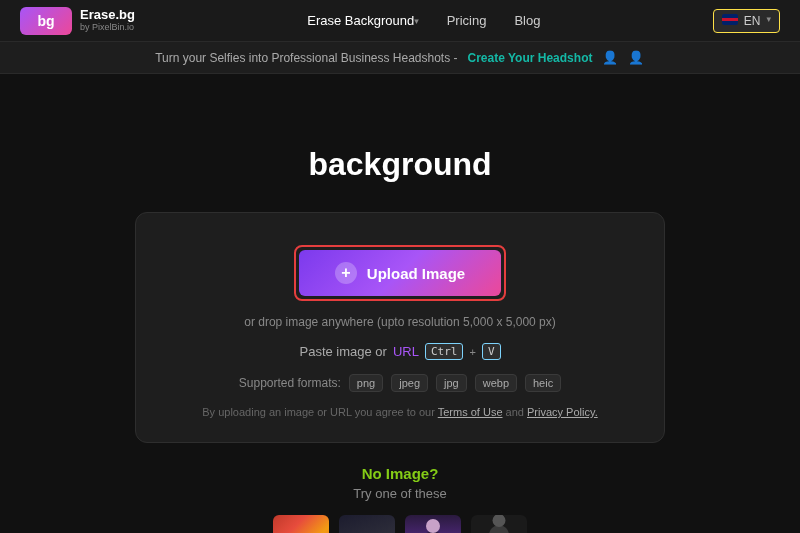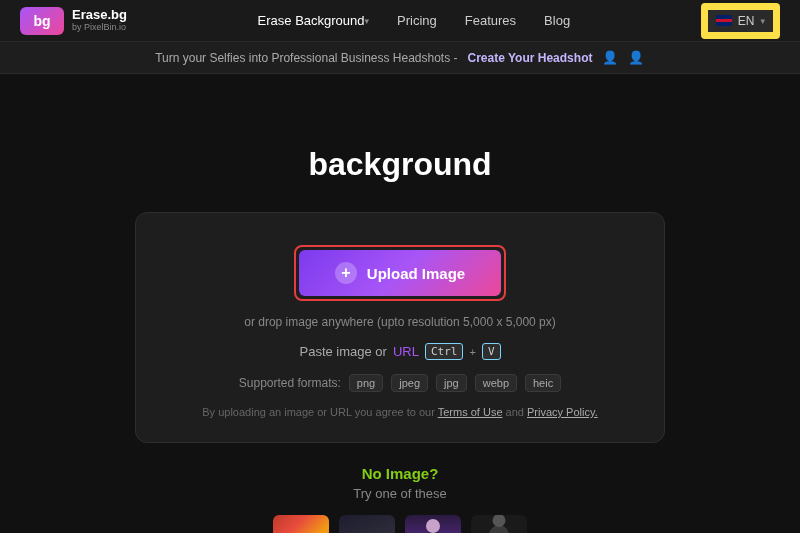--- a/index.html
+++ b/index.html
@@ -21,21 +21,21 @@
       padding: 0 20px;
       height: 42px;
       border-bottom: 1px solid #2a2a2a;
     }
     .nav-logo {
       display: flex;
       align-items: center;
       gap: 8px;
     }
     .nav-logo-icon {
-      width: 44px;
+      width: 52px;
       height: 28px;
       background: linear-gradient(135deg, #a855f7, #ec4899);
       border-radius: 6px;
       display: flex;
       align-items: center;
       justify-content: center;
       font-size: 14px;
       font-weight: bold;
       color: white;
     }
@@ -73,24 +73,24 @@
       font-size: 9px;
       color: #888;
     }
     .nav-right {
       display: flex;
       align-items: center;
       gap: 8px;
     }
     .lang-btn {
       display: flex;
-      align-items: center;
+      align-items: flex-start;
       gap: 6px;
       background: #2a2a2a;
-      border: 7px solid #fde047;
+      border: 1px solid #fde047;
       border-radius: 4px;
       padding: 4px 8px;
       cursor: pointer;
       color: #ccc;
       font-size: 12px;
     }
     .flag-icon {
       width: 16px;
       height: 11px;
       background: linear-gradient(to bottom, #012169 0%,#012169 33%,#C8102E 33%,#C8102E 66%,#012169 66%,#012169 100%);
@@ -104,21 +104,21 @@
       padding: 8px 20px;
       font-size: 12px;
       color: #aaaaaa;
       border-bottom: 1px solid #2a2a2a;
       display: flex;
       align-items: center;
       justify-content: center;
       gap: 10px;
     }
     .banner-link {
-      color: #c4b5fd;
+      color: #14b8a6;
       cursor: pointer;
       text-decoration: none;
       font-weight: 600;
     }
     .banner-icon {
       font-size: 13px;
     }
 
     
     .main {
@@ -335,23 +335,20 @@
     </div>
   </div>
 
   <div class="nav-links">
     <div class="nav-link nav-link-active">
       <span>Erase Background</span>
       <span class="nav-chevron">▾</span>
     </div>
     <div class="nav-link">
       <span>Pricing</span>
-    </div>
-    <div class="nav-link">
-      <span>Features</span>
     </div>
     <div class="nav-link">
       <span>Blog</span>
     </div>
   </div>
 
   <div class="nav-right">
     <div class="lang-btn">
       <div class="flag-icon"></div>
       <span>EN</span>

